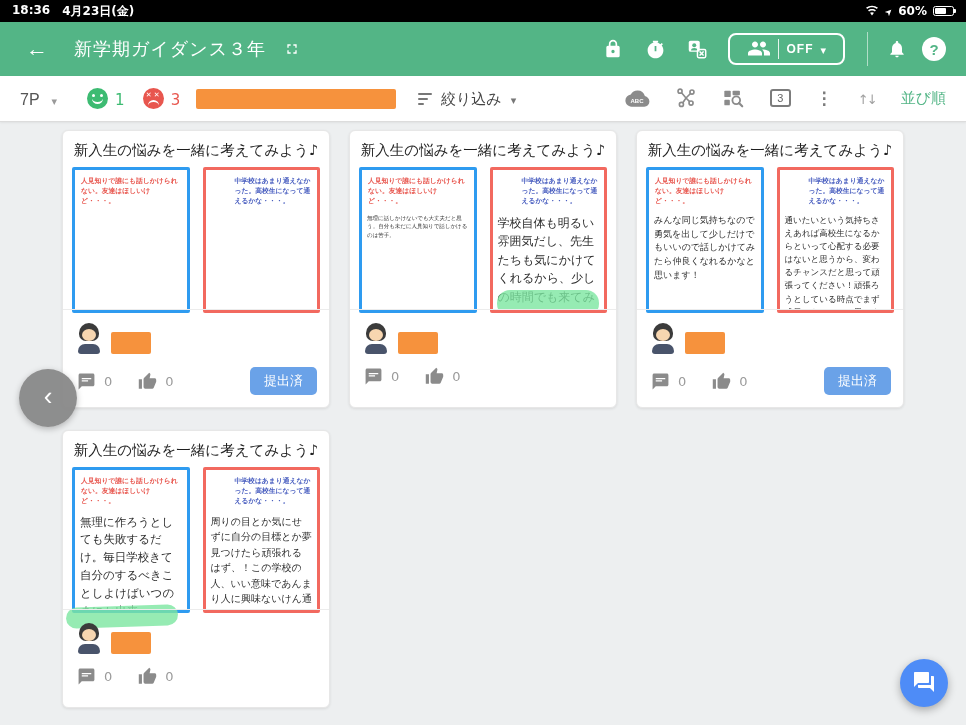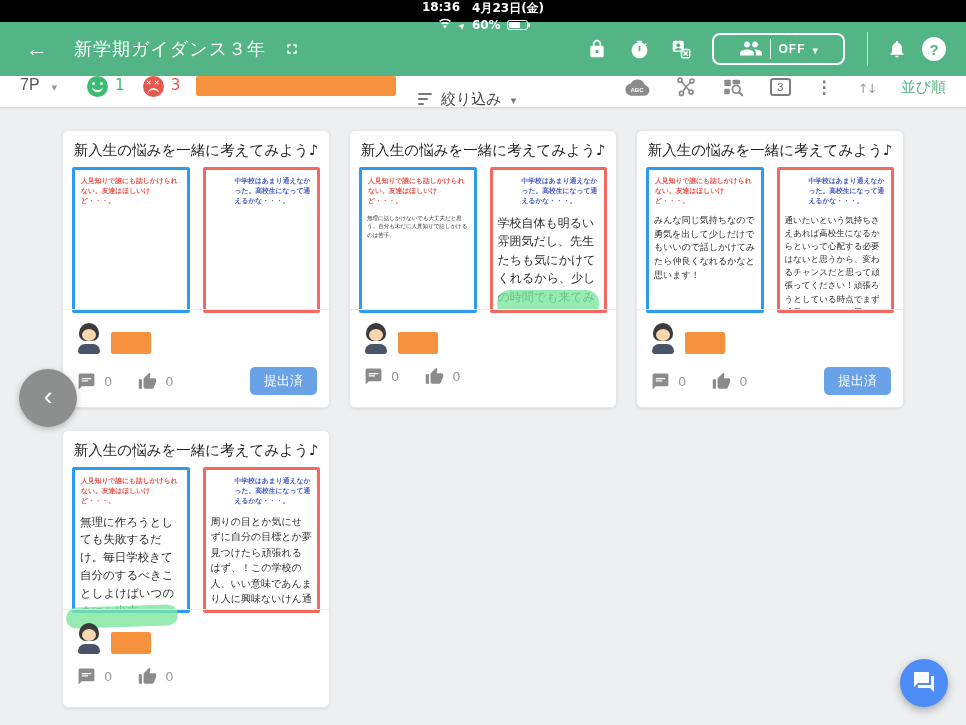--- a/index.html
+++ b/index.html
@@ -2,48 +2,48 @@
 <html style="--header_green: #53b586; --note_blue: #2e9bf0; --note_red: #f2695f; --badge_blue: #6aa2e8; --fab_blue: #4e8cf7; --redact_orange: #f6923d; --marker_green: #7ce6a0; --happy_green: #3dbb72; --sad_red: #e8564e;"><head>
 <meta charset="utf-8">
 <style>
   * { margin:0; padding:0; box-sizing:border-box; }
   html,body { width:966px; height:725px; }
   body { font-family:"DejaVu Sans","Liberation Sans",sans-serif; }
   .screen { position:relative; width:966px; height:725px; background:#edeff0; overflow:hidden; }
 
   
   .status-bar { height:22px; background:#000; color:#fff; display:flex; align-items:center;
-    justify-content:space-between; padding:0 12px; font-size:12px; font-weight:bold;flex-direction:column; }
+    justify-content:space-between; padding:0 12px; font-size:12px; font-weight:bold; }
   .sb-left { display:flex; gap:12px; }
   .sb-right { display:flex; align-items:center; gap:6px; }
   .nav-glyph::before { content:"➤"; display:inline-block; transform:rotate(-45deg); font-size:9px; }
   .battery { position:relative; width:21px; height:10px; border:1px solid #fff; border-radius:2.5px; }
   .battery::after { content:""; position:absolute; right:-3px; top:2px; width:2px; height:4px; background:#fff; border-radius:0 1px 1px 0; }
   .battery-level { position:absolute; left:1px; top:1px; bottom:1px; background:#fff; border-radius:1px; }
 
   
   .app-header { height:54px; background:var(--header_green,#53b586); display:flex; align-items:center; color:#fff; }
   .back-arrow { margin-left:26px; font-size:22px; line-height:1; cursor:pointer; background:none; border:none; color:#fff; }
   .back-arrow::before { content:"←"; }
   .app-title { margin-left:26px; font-size:18px; font-weight:400; letter-spacing:1px; }
   .fullscreen-btn { margin-left:18px; background:none; border:none; display:flex; }
   .hdr-icons { margin-left:auto; display:flex; align-items:center; }
   .hdr-icon-btn { background:none; border:none; display:flex; align-items:center; justify-content:center; width:42px; cursor:pointer; }
-  .anon-toggle { display:flex; align-items:center; border:2px solid #fff; border-radius:8px; height:32px; padding:0 25px; margin:0 14px 0 10px; gap:7px; background:none; color:#fff; cursor:pointer; }
+  .anon-toggle { display:flex; align-items:center; border:2px solid #fff; border-radius:8px; height:32px; padding:0 17px; margin:0 14px 0 10px; gap:7px; background:none; color:#fff; cursor:pointer; }
   .anon-toggle .tgl-sep { width:1px; height:20px; background:rgba(255,255,255,.85); }
   .anon-toggle .tgl-label { font-size:12px; font-weight:bold; letter-spacing:1px; }
   .caret-down::before { content:"▾"; font-size:11px; }
   .hdr-sep { width:1px; height:34px; background:rgba(255,255,255,.55); margin:0 8px; }
   .help-btn { width:24px; height:24px; border-radius:50%; background:#fff; color:var(--header_green,#53b586);
     font-weight:bold; font-size:15px; border:none; display:flex; align-items:center; justify-content:center; margin-right:20px; margin-left:4px; }
   .help-btn::before { content:"?"; }
 
   
-  .toolbar { position:relative; height:32px; background:#fff; display:flex; align-items:flex-start;
-    padding:0 20px; border-bottom:1px solid #dcdcdc; box-shadow:0 1px 2px rgba(0,0,0,.06); }
+  .toolbar { position:relative; height:46px; background:#fff; display:flex; align-items:flex-end;
+    padding:12px 20px; border-bottom:1px solid #dcdcdc; box-shadow:0 1px 2px rgba(0,0,0,.06); }
   .page-label { font-size:16px; color:#555; }
   .tb-caret { color:#9a9a9a; margin-left:12px; }
   .smiley { width:21px; height:21px; border-radius:50%; position:relative; display:inline-block; flex:none; }
   .smiley.happy { background:var(--happy_green,#3dbb72); margin-left:30px; }
   .smiley.sad { background:var(--sad_red,#e8564e); margin-left:18px; }
   .smiley .eye { position:absolute; top:6px; width:3px; height:3px; border-radius:50%; background:#fff; }
   .smiley .eye.l { left:5px; } .smiley .eye.r { right:5px; }
   .smiley .mouth { position:absolute; left:5px; top:9px; width:11px; height:7px; border-bottom:2px solid #fff; border-radius:0 0 10px 10px; }
   .smiley.sad .eye { background:transparent; }
   .smiley.sad .eye::before { content:"✕"; position:absolute; top:-3px; left:-2px; font-size:7px; color:#fff; font-weight:bold; }

